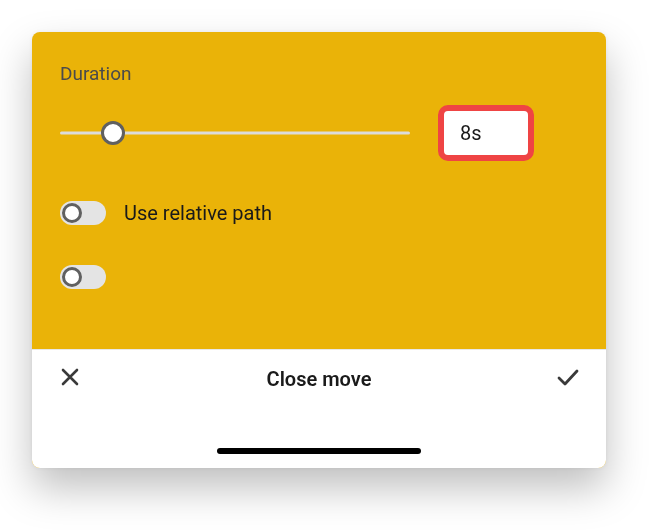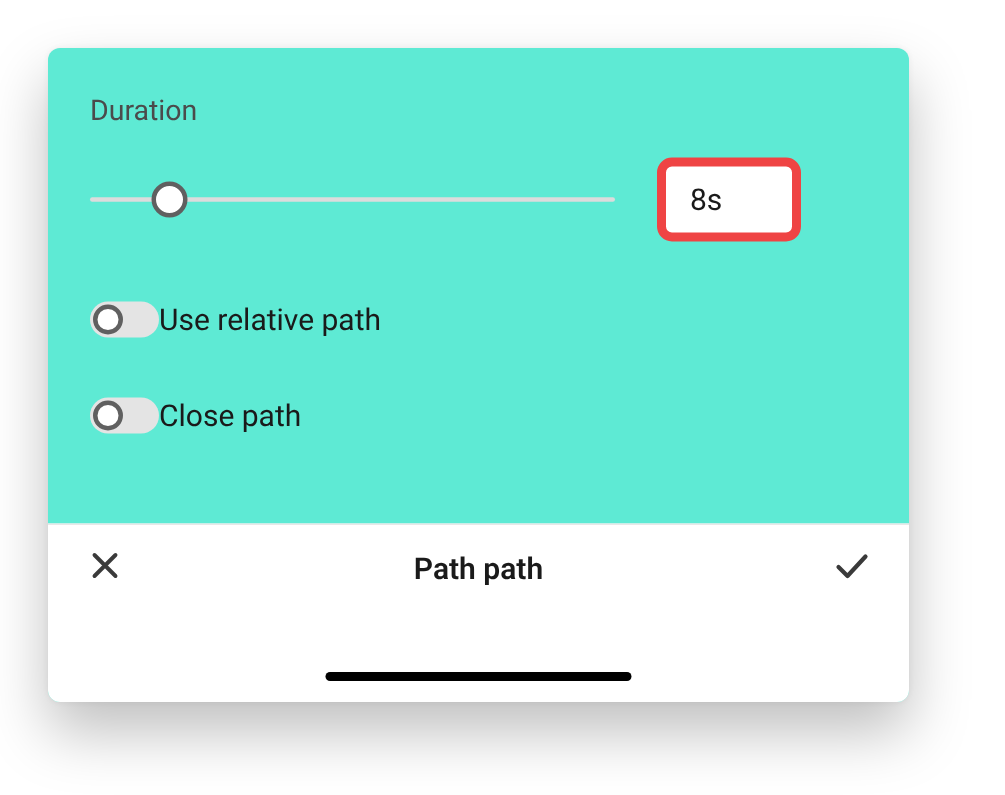--- a/index.html
+++ b/index.html
@@ -15,21 +15,21 @@
     position: relative;
     background: #ffffff;
   }
   .panel {
     position: absolute;
     left: 32px;
     top: 32px;
     width: 574px;
     height: 436px;
     border-radius: 8px;
-    background: #5eead4;
+    background: #eab308;
     box-shadow: 0 20px 40px rgba(0,0,0,0.25), 0 0 4px rgba(0,0,0,0.06);
     overflow: hidden;
     text-decoration: underline;
   }
   .content {
     position: absolute;
     left: 0; right: 0; top: 0;
     bottom: 118px; 
     padding: 30px 28px 0 28px;
     box-sizing: border-box;
@@ -79,20 +79,21 @@
     display: flex;
     align-items: center;
     padding: 0 16px;
     font-size: 20px;
     color: #1a1a1a;
     box-sizing: border-box;
   }
   .toggle-row {
     display: flex;
     align-items: center;
+    gap: 18px;
     margin-top: 40px;
   }
   .toggle {
     position: relative;
     width: 46px;
     height: 24px;
     background: #e4e4e4;
     border-radius: 14px;
     flex: 0 0 auto;
   }
@@ -175,35 +176,34 @@
         <div class="toggle">
           <div class="toggle-knob"></div>
         </div>
         <div class="toggle-label">Use relative path</div>
       </div>
 
       <div class="toggle-row">
         <div class="toggle">
           <div class="toggle-knob"></div>
         </div>
-        <div class="toggle-label">Close path</div>
       </div>
 
     </div>
 
     <div class="footer">
       <div class="footer-top">
         <div class="icon-btn">
           <span>
             <svg width="20" height="20" viewBox="0 0 20 20">
                 <path d="M3 3 L17 17 M17 3 L3 17" stroke="#3a3a3a" stroke-width="2.6" stroke-linecap="round" fill="none"></path>
               </svg>
           </span>
         </div>
-        <div class="footer-title">Path path</div>
+        <div class="footer-title">Close move</div>
         <div class="icon-btn">
           <span>
             <svg width="24" height="20" viewBox="0 0 24 20">
                 <path d="M3 11 L9 17 L21 4" stroke="#3a3a3a" stroke-width="2.8" stroke-linecap="round" stroke-linejoin="round" fill="none"></path>
               </svg>
           </span>
         </div>
       </div>
       <div class="home-indicator"></div>
     </div>

